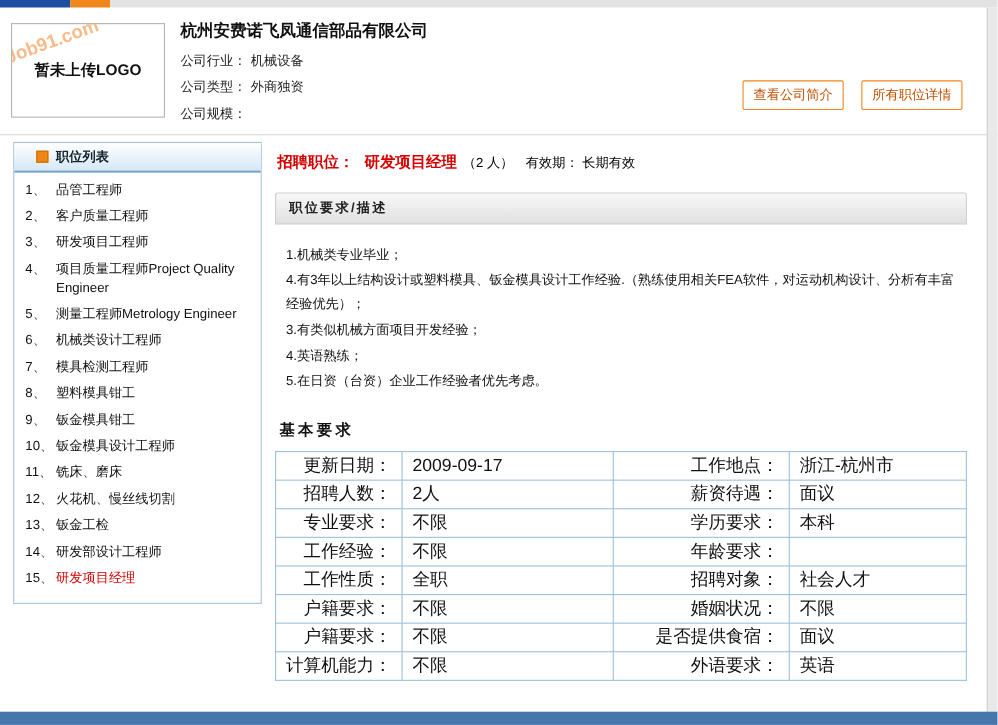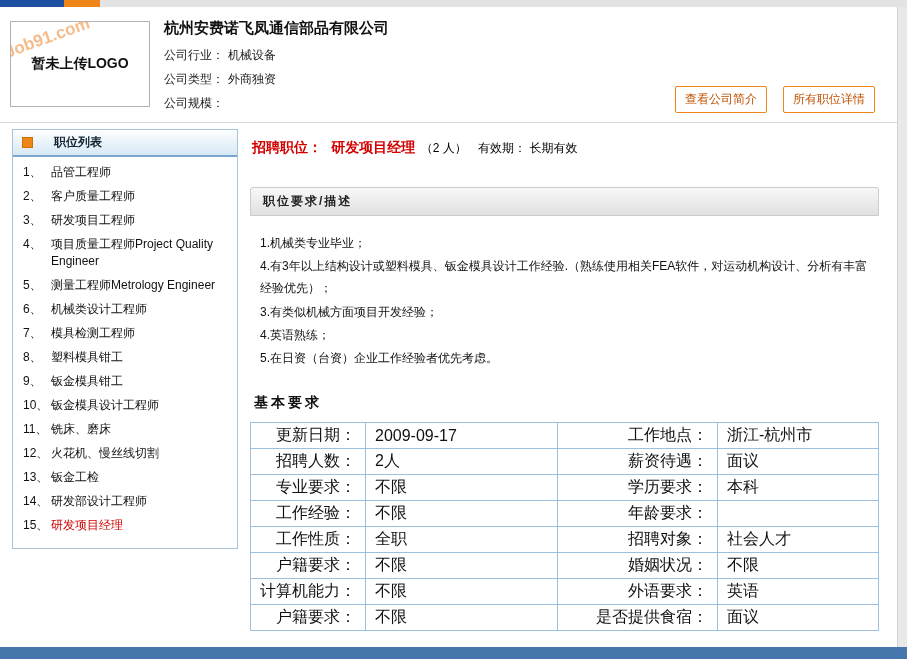--- a/index.html
+++ b/index.html
@@ -22,49 +22,49 @@
     border:1px solid #b3b3b3; background:#fff; display:flex; align-items:center; justify-content:center;
     overflow:hidden; }
   .logo-text { font-weight:bold; font-size:14px; color:#111; z-index:2; }
   .logo-watermark { position:absolute; left:-8px; top:6px; color:rgba(240,120,20,.5);
     transform:rotate(-20deg); font-size:17px; font-weight:bold; z-index:1; white-space:nowrap; }
   .company-info { margin-left:152px; padding-top:4px; }
   .company-name { font-size:15px; font-weight:bold; margin-bottom:9px; color:#111; }
   .info-row { margin:7px 0; color:#222; }
   .f-lbl { color:#222; margin-right:4px; }
   .f-val { color:#222; }
-  .header-buttons { position:absolute; right:32px; bottom:9px; display:flex; gap:16px; }
+  .header-buttons { position:absolute; right:32px; bottom:22px; display:flex; gap:16px; }
   .btn-orange { border:1px solid var(--accent-orange,#f08519); background:#fff;
     color:var(--button-text,#c05000); font-size:12px; padding:4px 9px; cursor:pointer;
     border-radius:2px; font-family:inherit; }
 
   
   .main { display:flex; align-items:flex-start; gap:12px; padding:6px 28px 0 12px; }
 
   
   .sidebar { width:226px; border:1px solid #a9c4da; background:#fff; padding-bottom:14px; }
-  .sidebar-header { height:27px; display:flex; align-items:center; gap:21px; padding:0 9px;
+  .sidebar-header { height:27px; display:flex; align-items:center; gap:7px; padding:0 20px;
     background:linear-gradient(#feffff,#d6e8f6); border-bottom:2px solid #7aa6cc; font-weight:bold; color:#13222e; }
   .list-icon { width:11px; height:11px; background:var(--accent-orange,#f08519);
     border:1px solid #c97200; display:inline-block; }
   .job-item { display:flex; padding:7px 6px 0 10px; cursor:pointer; line-height:17px; color:#111; }
   .job-item .num { width:28px; flex:none; }
   .job-item .lab { flex:1; }
   .job-item.active .lab { color:var(--highlight-red,#d40000); }
 
   
   .content { flex:1; min-width:0; }
   .job-title-row { padding:10px 0 6px 2px; }
   .jt-cap, .jt-title { color:var(--highlight-red,#d40000); font-weight:bold; font-size:14px; }
   .jt-title { margin-left:6px; }
   .jt-count { font-size:12px; color:#000; margin-left:2px; }
   .jt-vlabel { margin-left:8px; color:#000; }
   .jt-vvalue { color:#000; }
 
-  .section-bar { margin-top:24px; background:linear-gradient(#f8f8f8,#e0e0e0);
+  .section-bar { margin-top:12px; background:linear-gradient(#f8f8f8,#e0e0e0);
     border:1px solid #cccccc; padding:5px 12px; font-weight:bold; letter-spacing:2px; color:#222;
     border-radius:3px 3px 0 0; }
   .desc { padding:16px 4px 8px 10px; line-height:1.85; color:#111; }
   .desc-line { margin-bottom:1px; }
 
   .basic-title { font-weight:bold; font-size:14px; letter-spacing:3px; margin:16px 0 10px 4px; color:#111; }
 
   table.req { width:100%; border-collapse:collapse; }
   table.req td { border:1px solid var(--table-border,#9cc0de); height:26px; padding:2px 9px; font-size:16px; color:#111; }
   td.lbl { text-align:right; white-space:nowrap; }
@@ -243,30 +243,30 @@
             <td class="lbl">招聘对象：</td>
             <td class="val">社会人才</td>
           </tr>
           <tr>
             <td class="lbl">户籍要求：</td>
             <td class="val">不限</td>
             <td class="lbl">婚姻状况：</td>
             <td class="val">不限</td>
           </tr>
           <tr>
+            <td class="lbl">户籍要求：</td>
+            <td class="val">不限</td>
+            <td class="lbl">是否提供食宿：</td>
+            <td class="val">面议</td>
+          </tr>
+          <tr>
             <td class="lbl">计算机能力：</td>
             <td class="val">不限</td>
             <td class="lbl">外语要求：</td>
             <td class="val">英语</td>
-          </tr>
-          <tr>
-            <td class="lbl">户籍要求：</td>
-            <td class="val">不限</td>
-            <td class="lbl">是否提供食宿：</td>
-            <td class="val">面议</td>
           </tr>
         </tbody>
     </table>
 
     <div class="actions">
         <button class="action-btn">立刻申请</button>
         <button class="action-btn">收藏职位</button>
         <button class="action-btn">推荐给好友</button>
         <button class="action-btn">打印</button>
       </div>

